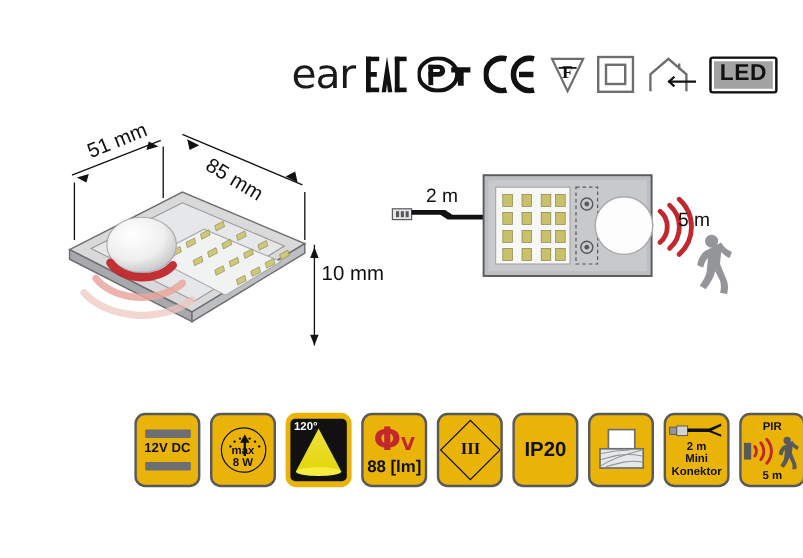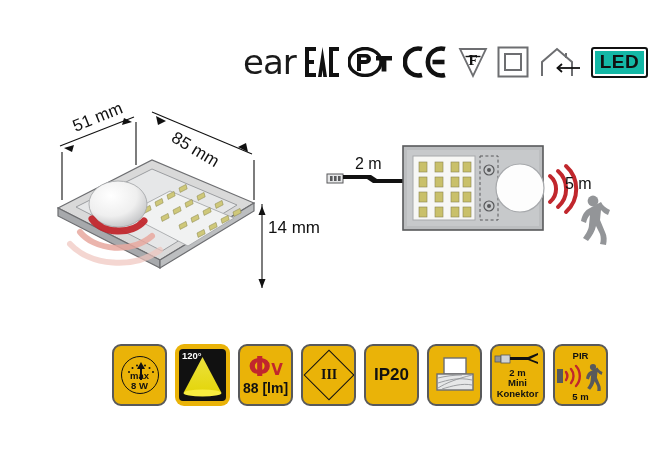--- a/index.html
+++ b/index.html
@@ -8,21 +8,21 @@
     font-family:"Liberation Sans", sans-serif;
     position:relative;overflow:hidden;
   }
   .stage{position:absolute;left:0;top:0;width:669px;height:465px;}
 
   
   .certs{position:absolute;left:243px;top:40px;height:44px;display:flex;align-items:center;gap:9px;justify-content:flex-end;}
   .cert{display:flex;align-items:center;justify-content:center;height:44px;}
   .ear-mark{font-family:"DejaVu Sans",sans-serif;font-size:34px;letter-spacing:-1px;color:#1a1a1a;line-height:1;font-weight:400;}
   .ce-mark{color:#111;}
-  .led-box{border:2px solid #111;border-radius:3px;padding:2px 7px 3px 7px;background:#14b8a6;box-shadow:inset 0 0 0 2px #fff;}
+  .led-box{border:2px solid #111;border-radius:3px;padding:2px 7px 3px 7px;background:#a3a3a3;box-shadow:inset 0 0 0 2px #fff;}
   .led-box span{font-family:"Liberation Sans",sans-serif;font-weight:700;font-size:19px;color:#111;letter-spacing:.5px;}
 
   
   .dimlabel{position:absolute;font-family:"Liberation Sans",sans-serif;color:#111;white-space:nowrap;}
   .dim-51{left:70px;top:118px;font-size:17px;transform:rotate(-22deg);transform-origin:left top;}
   .dim-85{left:178px;top:128px;font-size:17px;transform:rotate(31deg);transform-origin:left top;}
   .dim-10{left:268px;top:218px;font-size:17px;}
   .lbl-2m{left:355px;top:155px;font-size:16px;}
   .lbl-5m{left:565px;top:175px;font-size:16px;}
 
@@ -194,21 +194,21 @@
 
     <g fill="none" stroke-linecap="round">
       <path d="M52 111 a30 22 0 0 0 52 2" stroke="#c1272d" stroke-width="7" opacity="0.95"></path>
       <path d="M40 124 a44 32 0 0 0 72 4" stroke="#e8a89f" stroke-width="6" opacity="0.85"></path>
       <path d="M30 136 a58 42 0 0 0 90 6" stroke="#f0c5bd" stroke-width="6" opacity="0.7"></path>
     </g>
   </svg>
 
   <div class="dimlabel dim-51">51 mm</div>
   <div class="dimlabel dim-85">85 mm</div>
-  <div class="dimlabel dim-10">14 mm</div>
+  <div class="dimlabel dim-10">10 mm</div>
 
   <svg width="290" height="120" viewBox="0 0 290 120" style="position:absolute;left:325px;top:138px;">
 
     <g>
       <rect x="2" y="36" width="16" height="9" fill="#e6e7e8" stroke="#58595b" stroke-width="1"></rect>
       <rect x="5" y="38" width="2.6" height="5" fill="#58595b"></rect>
       <rect x="9" y="38" width="2.6" height="5" fill="#58595b"></rect>
       <rect x="13" y="38" width="2.6" height="5" fill="#58595b"></rect>
       <path d="M18 37 L46 37 L52 41 L78 41 L78 45 L48 45 L42 41 L18 41 Z" fill="#111"></path>
     </g>
@@ -262,20 +262,27 @@
       <path d="M265 70 c-5 2 -8 7 -9 13 l5 2 c1 -4 2 -6 4 -8 l-1 10 c0 4 -3 9 -6 13 l5 3 c4 -5 7 -10 8 -15
                l4 8 c1 3 1 7 0 10 l6 1 c1 -5 1 -9 -1 -13 l-5 -12 l1 -10 c2 2 4 4 7 5 l2 -5 c-4 -2 -7 -4 -9 -8 z"></path>
     </g>
   </svg>
 
   <div class="dimlabel lbl-2m">2 m</div>
   <div class="dimlabel lbl-5m">5 m</div>
 
   <div class="specs">
 
+    <div class="spec">
+      <div class="volt-wrap">
+        <div class="bar"></div>
+        <div class="spec-txt">12V DC</div>
+        <div class="bar"></div>
+      </div>
+    </div>
 
     <div class="spec">
       <div class="circ">
         <svg width="38" height="24" viewBox="0 0 38 24" style="position:absolute;top:1px;left:0;">
           <g fill="#111">
             <circle cx="7" cy="14" r="1"></circle>
               <circle cx="10.5" cy="10" r="1"></circle>
               <circle cx="15" cy="7.5" r="1"></circle>
             <circle cx="23" cy="7.5" r="1"></circle>
               <circle cx="27.5" cy="10" r="1"></circle>

